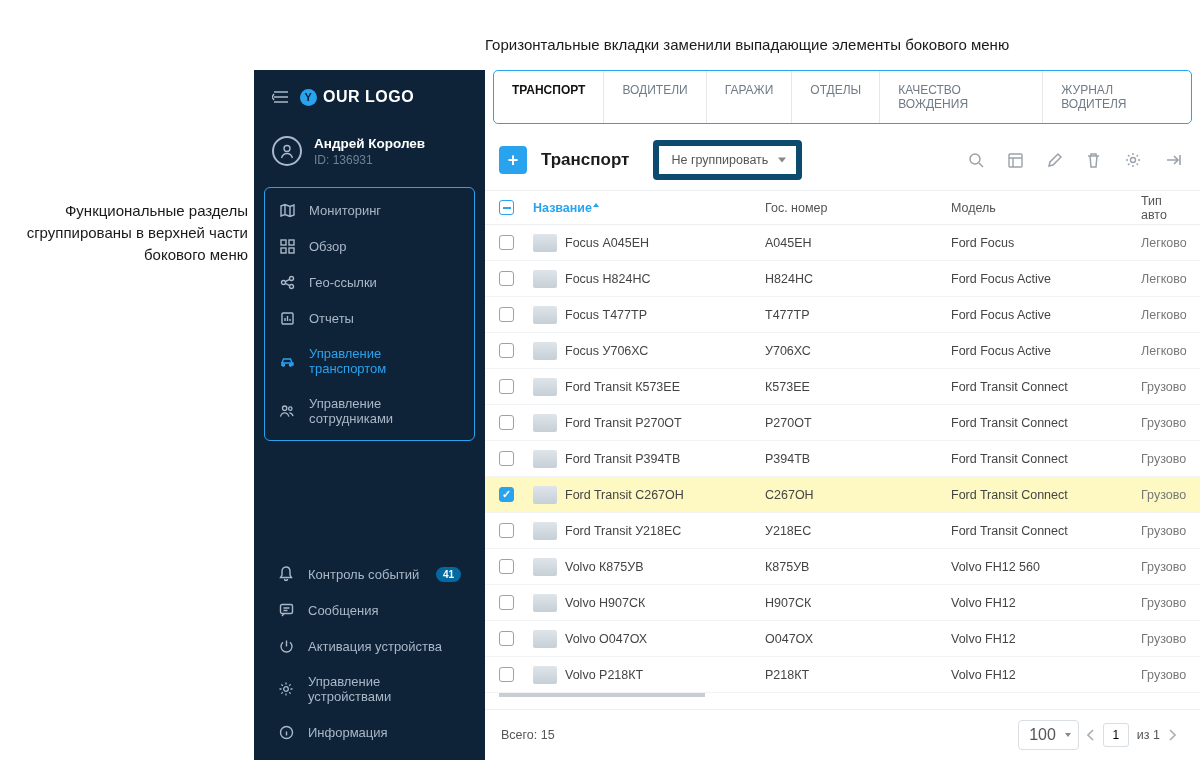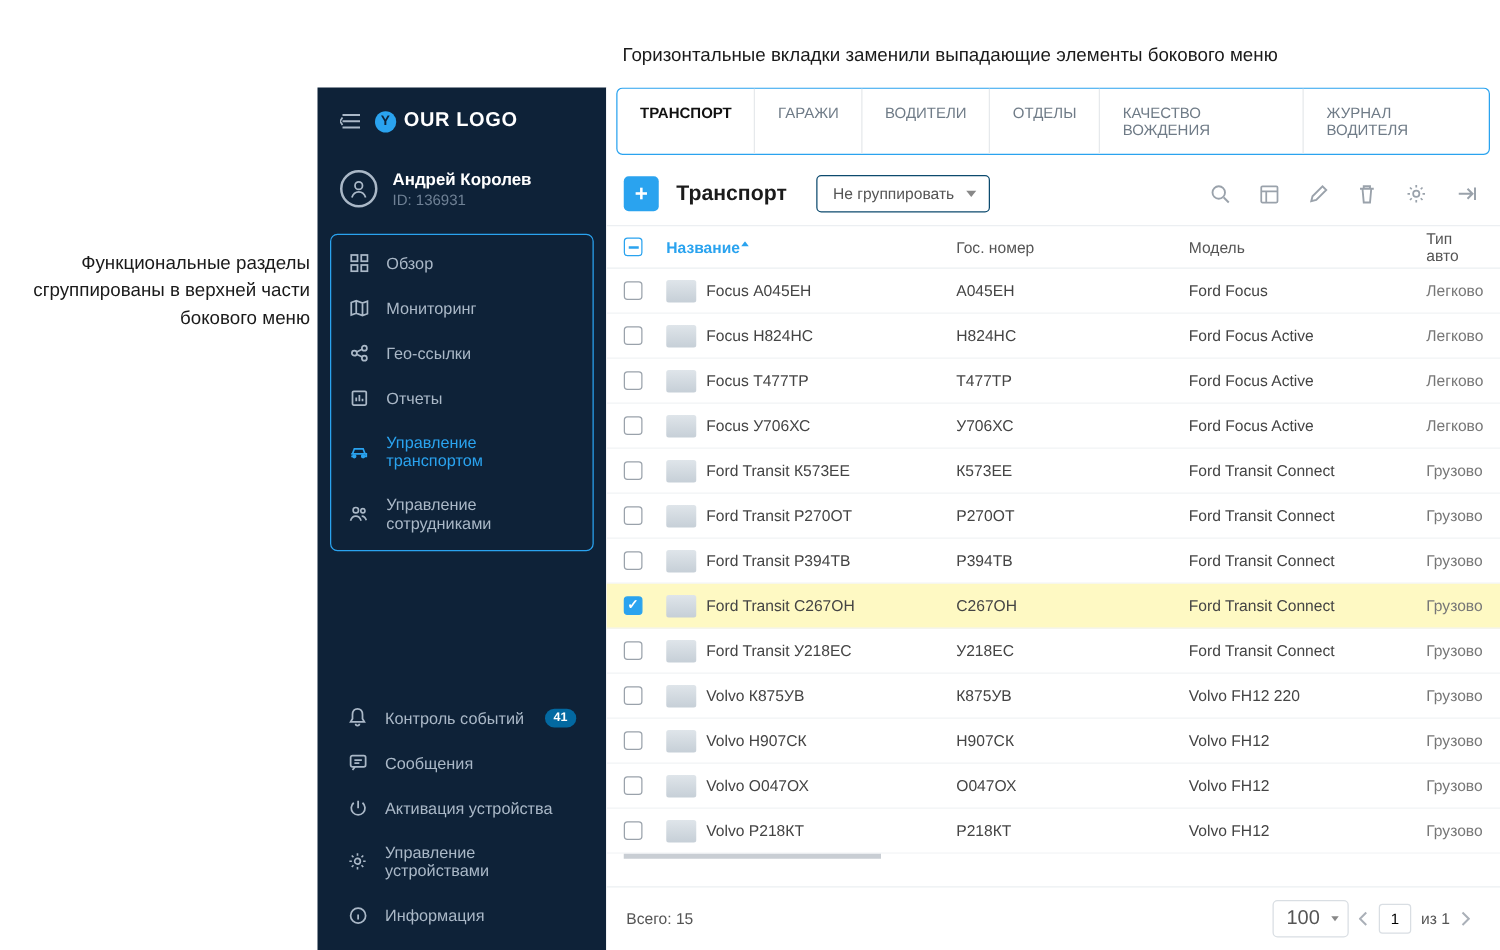--- a/index.html
+++ b/index.html
@@ -1,19 +1,19 @@
 <!DOCTYPE html>
 <html><head>
 <meta charset="utf-8">
 <style>
   * { box-sizing: border-box; margin: 0; padding: 0; }
   body { font-family: Arial, Helvetica, sans-serif; font-size: 13px; color: #222; background: #fff; width: 1200px; height: 760px; position: relative; }
 
   .annotation { position: absolute; font-size: 15px; color: #1a1a1a; line-height: 1.45; }
-  .annotation-top { top: 34px; left: 498px; width: 700px; }
+  .annotation-top { top: 34px; left: 485px; width: 700px; }
   .annotation-left { top: 200px; left: 18px; width: 230px; text-align: right; }
 
   .app { position: absolute; top: 70px; left: 254px; right: 0; bottom: 0; display: flex; }
 
   .sidebar { width: 231px; background: #0e2238; color: #aab8c7; display: flex; flex-direction: column; padding: 12px 10px 10px; gap: 6px; }
   .sidebar-top { display: flex; align-items: center; gap: 10px; padding: 6px 8px 14px; }
   .menu-btn { color: #aab8c7; display: inline-flex; }
   .logo { display: flex; align-items: center; gap: 6px; color: #fff; font-weight: bold; font-size: 16px; letter-spacing: 0.5px; }
   .logo .logo-circle { width: 17px; height: 17px; border-radius: 50%; background: #2aa3ef; display: inline-flex; align-items: center; justify-content: center; color: #0e2238; font-size: 11px; font-weight: bold; }
 
@@ -35,21 +35,21 @@
   .main { flex: 1; background: #fff; display: flex; flex-direction: column; overflow: hidden; }
 
   .tabs { display: flex; border: 1.5px solid #2aa3ef; border-radius: 5px; margin: 0 8px 10px 8px; }
   .tab { padding: 12px 18px; font-size: 12px; color: #6f7b87; cursor: pointer; border-right: 1px solid #e6e9ec; }
   .tab:last-child { border-right: none; }
   .tab.active { color: #111; font-weight: 600; }
 
   .toolbar { display: flex; align-items: center; padding: 6px 14px 10px; gap: 14px; border-bottom: 1px solid #eceff2; }
   .add-btn { width: 28px; height: 28px; background: #2aa3ef; color: #fff; border-radius: 4px; display: inline-flex; align-items: center; justify-content: center; font-size: 18px; font-weight: bold; cursor: pointer; }
   .section-title { font-size: 17px; font-weight: 700; color: #1b1b1b; margin-right: 10px; }
-  .group-select { border: 1px solid #0c4a6e; border-radius: 4px; padding: 7px 28px 7px 12px; font-size: 12.5px; color: #555; position: relative; cursor: pointer; }
+  .group-select { border: 6px solid #0c4a6e; border-radius: 4px; padding: 7px 28px 7px 12px; font-size: 12.5px; color: #555; position: relative; cursor: pointer; }
   .group-select::after { content: ""; position: absolute; right: 10px; top: 50%; width: 0; height: 0; border-left: 4px solid transparent; border-right: 4px solid transparent; border-top: 5px solid #888; transform: translateY(-50%); }
   .toolbar-spacer { flex: 1; }
   .tool-icon { color: #9aa2ab; cursor: pointer; padding: 4px; }
 
   .table-wrap { flex: 1; overflow: hidden; display: flex; flex-direction: column; }
   .table-head, .row { display: grid; grid-template-columns: 34px 232px 186px 190px 1fr; align-items: center; padding: 0 14px; }
   .table-head { height: 34px; border-bottom: 1px solid #eceff2; font-size: 12.5px; color: #555; }
   .table-head .col-name { color: #2aa3ef; font-weight: 600; display: flex; align-items: center; gap: 0; }
   .rows { overflow-y: auto; }
   .rows::-webkit-scrollbar { width: 8px; }
@@ -106,39 +106,39 @@
       <div>
         <div class="user-name">Андрей Королев</div>
         <div class="user-id">ID: 136931</div>
       </div>
     </div>
 
     <div class="nav-group" id="nav-primary">
         <div class="nav-item">
           <span class="nav-icon">
             <svg width="15" height="15" viewBox="0 0 15 15" stroke="currentColor" stroke-width="1.4" fill="none">
+              <path d="M1 3l4-1.5 5 2 4-1.5v10l-4 1.5-5-2-4 1.5zM5 1.5v10M10 3.5v10"></path>
+            </svg>
+          </span>
+          <span>Мониторинг</span>
+        </div>
+        <div class="nav-item">
+          <span class="nav-icon">
+            <svg width="15" height="15" viewBox="0 0 15 15" stroke="currentColor" stroke-width="1.4" fill="none">
               <rect x="1" y="1" width="5" height="5"></rect>
               <rect x="9" y="1" width="5" height="5"></rect>
               <rect x="1" y="9" width="5" height="5"></rect>
               <rect x="9" y="9" width="5" height="5"></rect>
             </svg>
           </span>
           <span>Обзор</span>
         </div>
         <div class="nav-item">
           <span class="nav-icon">
             <svg width="15" height="15" viewBox="0 0 15 15" stroke="currentColor" stroke-width="1.4" fill="none">
-              <path d="M1 3l4-1.5 5 2 4-1.5v10l-4 1.5-5-2-4 1.5zM5 1.5v10M10 3.5v10"></path>
-            </svg>
-          </span>
-          <span>Мониторинг</span>
-        </div>
-        <div class="nav-item">
-          <span class="nav-icon">
-            <svg width="15" height="15" viewBox="0 0 15 15" stroke="currentColor" stroke-width="1.4" fill="none">
               <circle cx="3.5" cy="7.5" r="2"></circle>
               <circle cx="11.5" cy="3.5" r="2"></circle>
               <circle cx="11.5" cy="11.5" r="2"></circle>
               <path d="M5.3 6.6l4.4-2.2M5.3 8.4l4.4 2.2"></path>
             </svg>
           </span>
           <span>Гео-ссылки</span>
         </div>
         <div class="nav-item">
           <span class="nav-icon">
@@ -218,22 +218,22 @@
           </span>
           <span>Информация</span>
         </div>
       </div>
   </div>
 
   <div class="main">
 
     <div class="tabs" id="tabs">
         <div class="tab active">ТРАНСПОРТ</div>
+        <div class="tab">ВОДИТЕЛИ</div>
         <div class="tab">ГАРАЖИ</div>
-        <div class="tab">ВОДИТЕЛИ</div>
         <div class="tab">ОТДЕЛЫ</div>
         <div class="tab">КАЧЕСТВО ВОЖДЕНИЯ</div>
         <div class="tab">ЖУРНАЛ ВОДИТЕЛЯ</div>
       </div>
 
     <div class="toolbar">
       <span class="add-btn">+</span>
       <span class="section-title">Транспорт</span>
       <span class="group-select">Не группировать</span>
       <span class="toolbar-spacer"></span>
@@ -376,21 +376,21 @@
             <span>Ford Transit Connect</span>
             <span class="cell-type">Грузово</span>
           </div>
           <div class="row">
             <span class="checkbox"></span>
             <span class="cell-name">
               <span class="thumb"></span>
               <span>Volvo К875УВ</span>
             </span>
             <span>К875УВ</span>
-            <span>Volvo FH12 220</span>
+            <span>Volvo FH12 560</span>
             <span class="cell-type">Грузово</span>
           </div>
           <div class="row">
             <span class="checkbox"></span>
             <span class="cell-name">
               <span class="thumb"></span>
               <span>Volvo Н907СК</span>
             </span>
             <span>Н907СК</span>
             <span>Volvo FH12</span>

